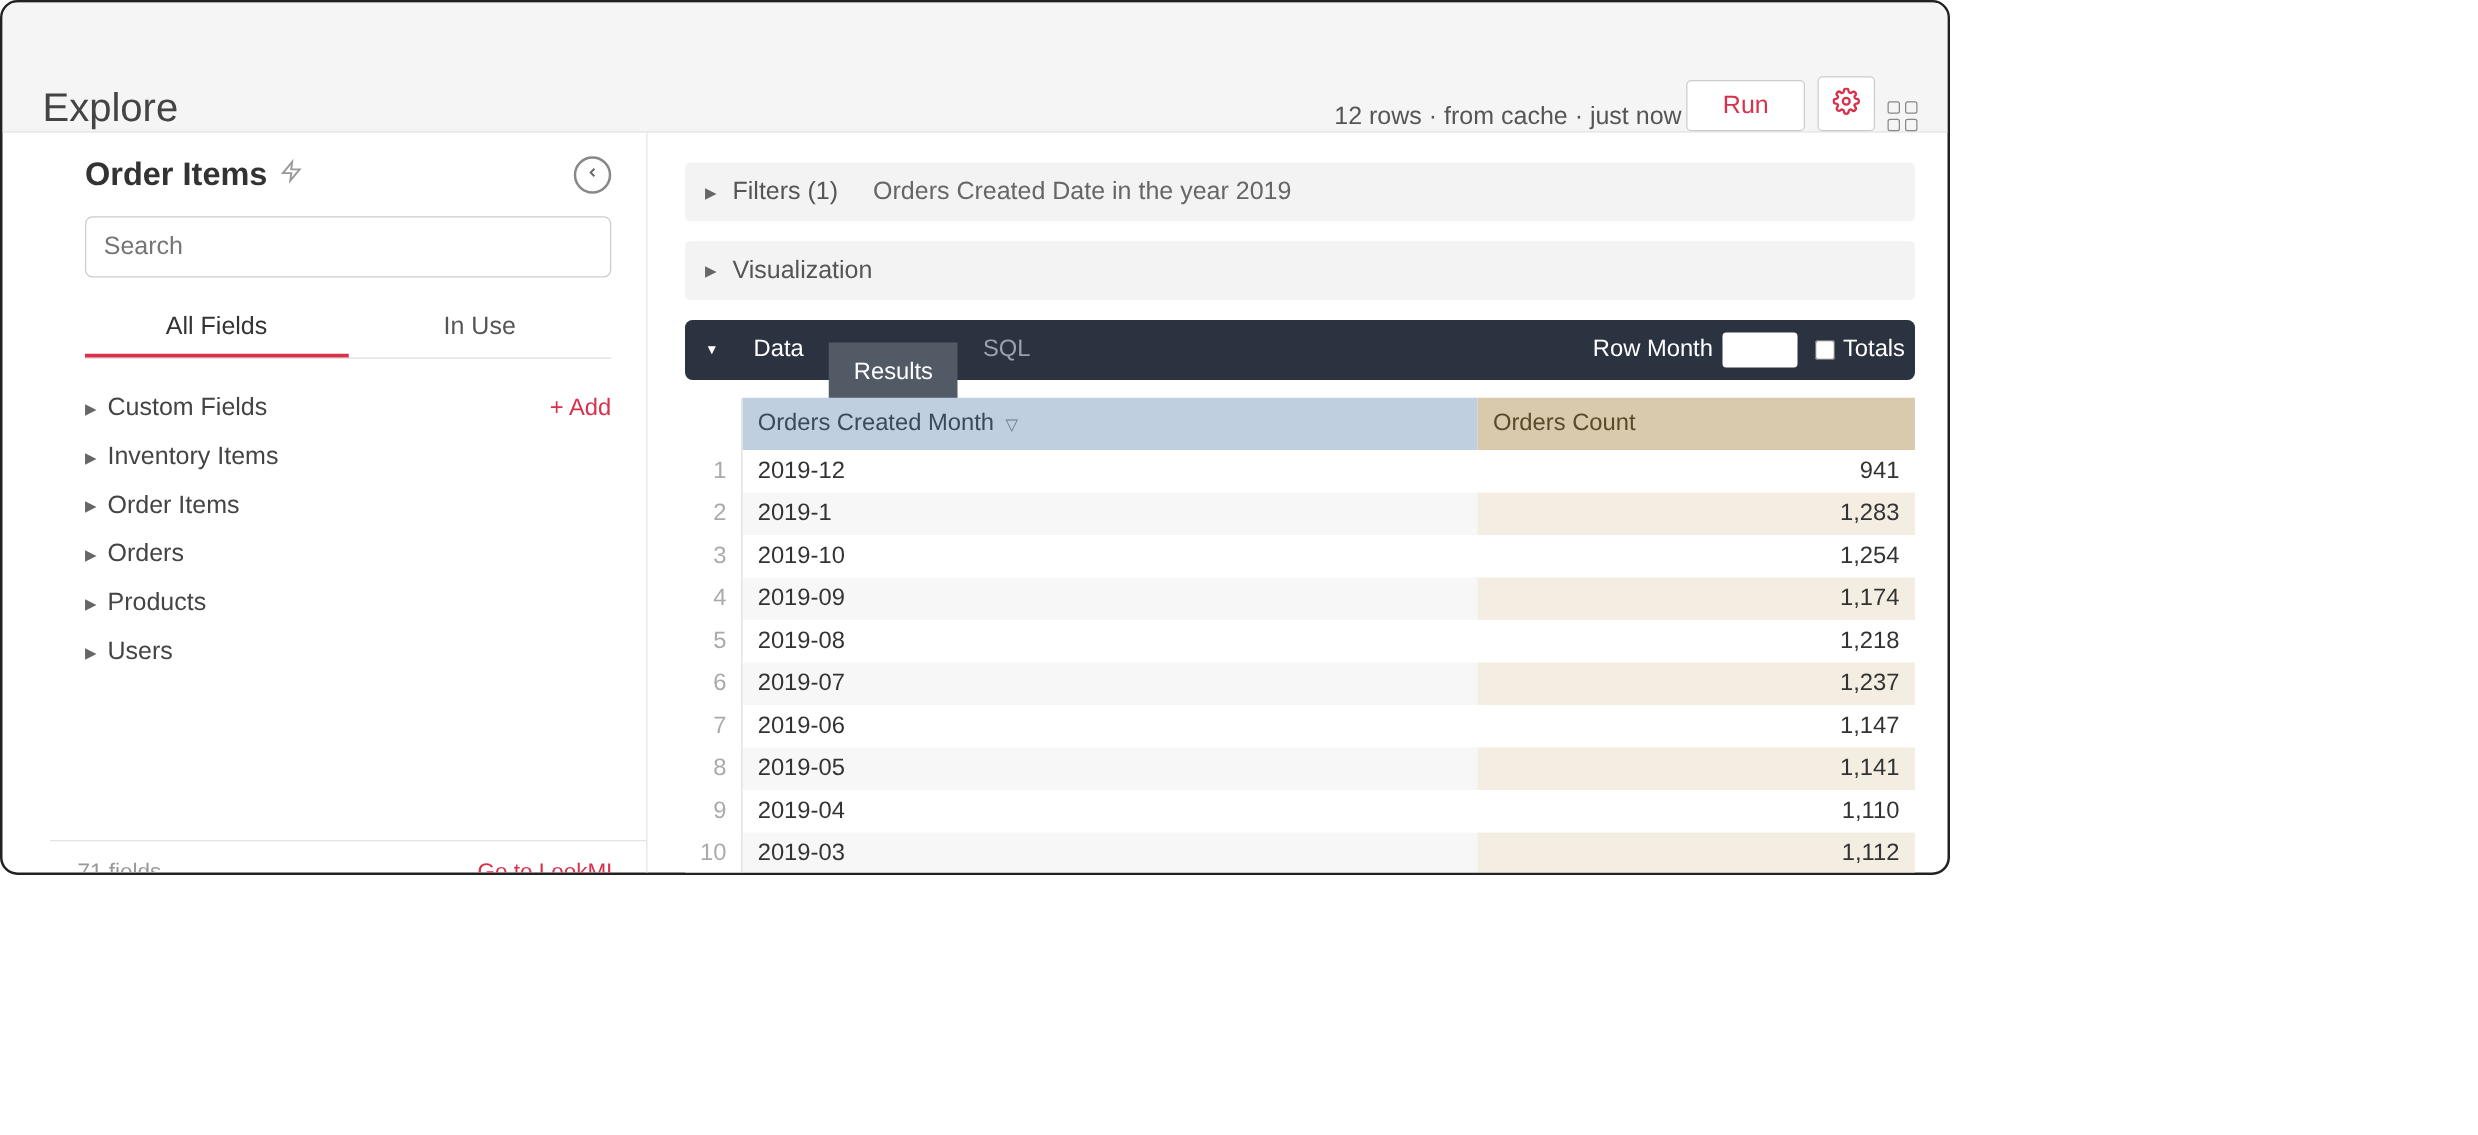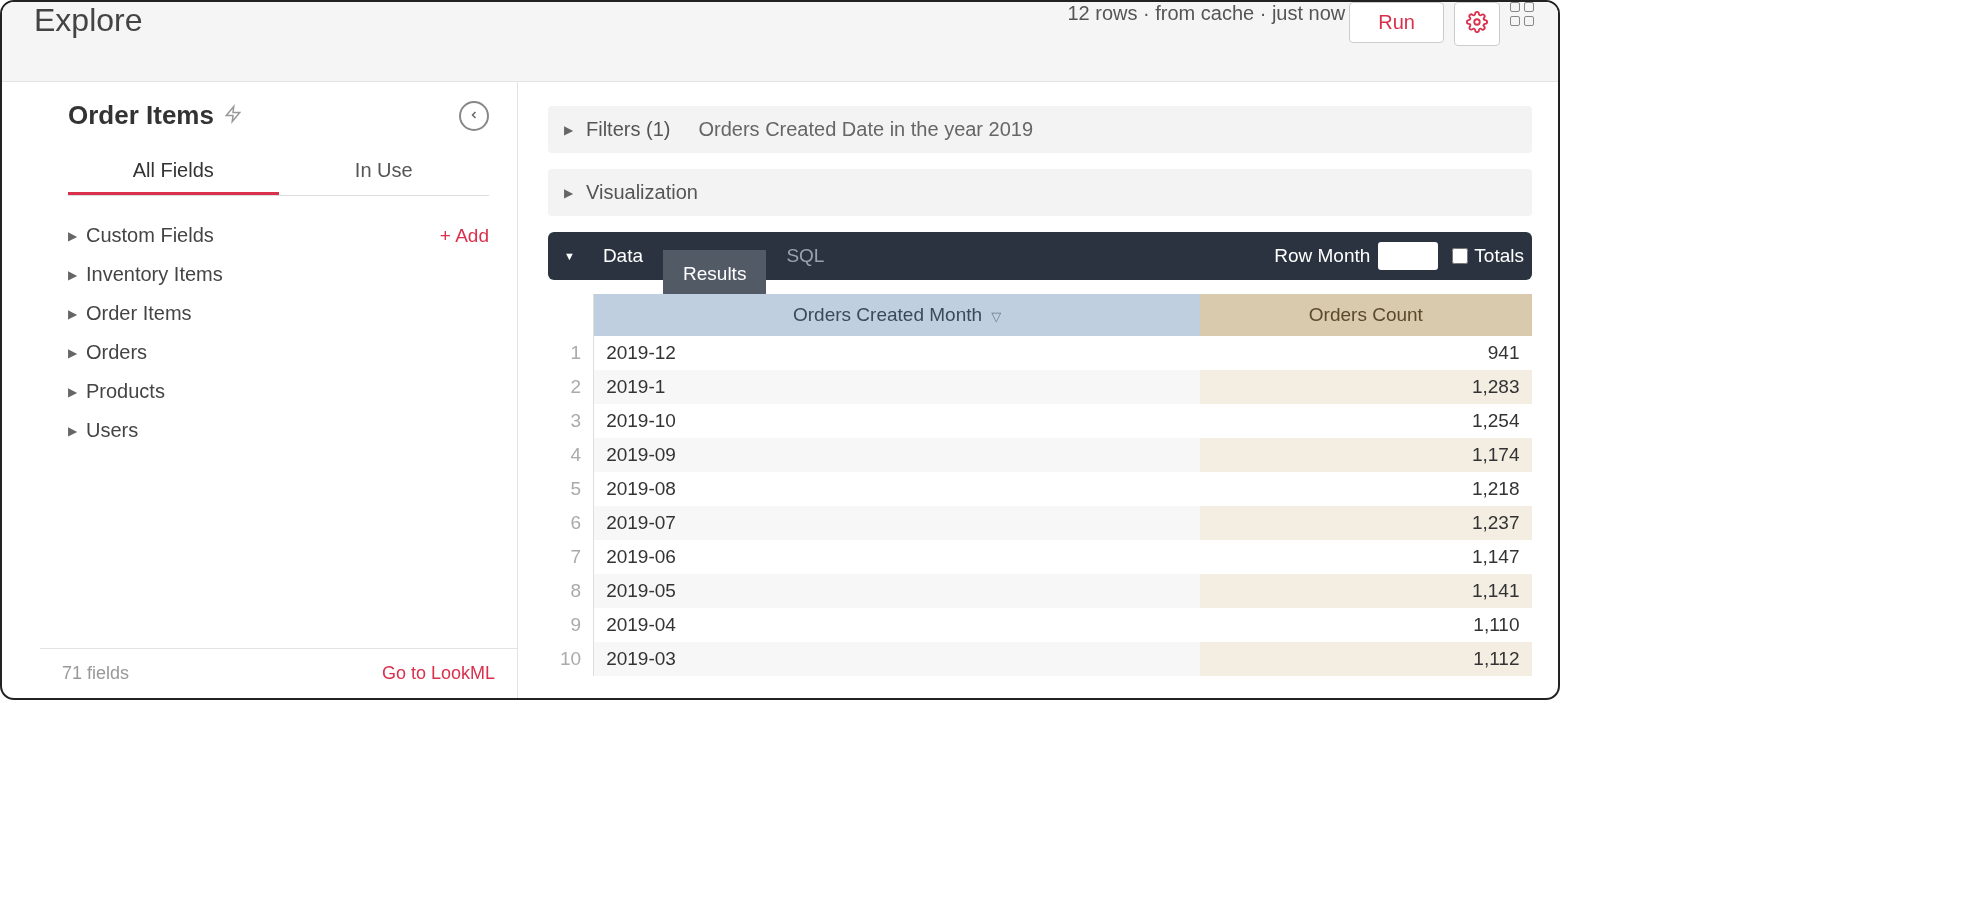--- a/index.html
+++ b/index.html
@@ -8,25 +8,25 @@
     background: #fff;
     color: #333;
     width: 1560px;
     height: 700px;
     border: 2px solid #222;
     border-radius: 14px;
     overflow: hidden;
     position: relative;
   }
   .topbar {
-    height: 80px;
+    height: 104px;
     background: #f5f5f5;
     border-bottom: 1px solid #e3e3e3;
     display: flex;
-    align-items: flex-start;
+    align-items: flex-end;
     padding: 0 24px 0 32px;
   }
   .topbar h1 { font-size: 32px; font-weight: 400; color: #444; flex: 0 0 auto; }
   .topbar .spacer { flex: 1; }
   .status { color: #555; font-size: 20px; margin-right: 4px; }
   .run-btn {
     border: 1px solid #ccc;
     background: #fff;
     color: #d9304c;
     font-size: 20px;
@@ -123,21 +123,21 @@
   .data-bar .dtab { padding: 0 20px; height:100%; display:flex; align-items:center; cursor:pointer; }
   .data-bar .dtab.active-sub { background:#525a66;margin-top:36px; }
   .data-bar .dtab.muted { color:#9aa2ad; }
   .data-bar .caret { font-size:11px; margin-right:8px; }
   .data-bar .rl-label { margin-left:auto; margin-right:8px; }
   .rl-input { width:60px; height:28px; border:none; background:#fff; border-radius:3px; margin-right:14px; }
   .totals-cb { width:16px;height:16px; margin-right:6px; }
 
   .grid-wrap { margin-top:14px; overflow:hidden; }
   .grid { width:100%; border-collapse:collapse; font-size:19px; }
-  .grid th { text-align:center; font-weight:400; padding:10px 0; }
+  .grid th { text-align:left; font-weight:400; padding:10px 12px; }
   .grid th.dim { background:#bfcfdf; color:#3a4a5a; }
   .grid th.meas { background:#d9c9ad; color:#5a4a2a; }
   .grid td { padding:6px 12px; }
   .grid td.rownum { text-align:right; color:#aaa; width:36px; border-right:1px solid #ddd; background:#fff;}
   .grid td.val { text-align:right; }
   .grid tr.alt td.dim { background:#f7f7f7; }
   .grid tr.alt td.val { background:#f3ede2; }
   .sort-ic { font-size:13px; color:#6a7a8a; margin-left:4px; }
   .rownum-head { width:36px; background:#fff; border-right:1px solid #ddd; }
 </style>
@@ -175,20 +175,21 @@
           </svg>
       </span>
       <div class="collapse-btn">
         <span>
           <svg width="12" height="12" viewBox="0 0 24 24" fill="none" stroke="#666" stroke-width="3">
               <polyline points="15 18 9 12 15 6"></polyline>
             </svg>
         </span>
       </div>
     </div>
+    <input class="search" placeholder="Search" style="">
     <div class="tabs">
       <div class="tab active">All Fields</div>
       <div class="tab">In Use</div>
     </div>
     <div class="field-list" id="field-list">
         <div class="field-row">
           <span class="tri">▶</span>
           <span>Custom Fields</span>
           <span class="add">+  Add</span>
         </div>

